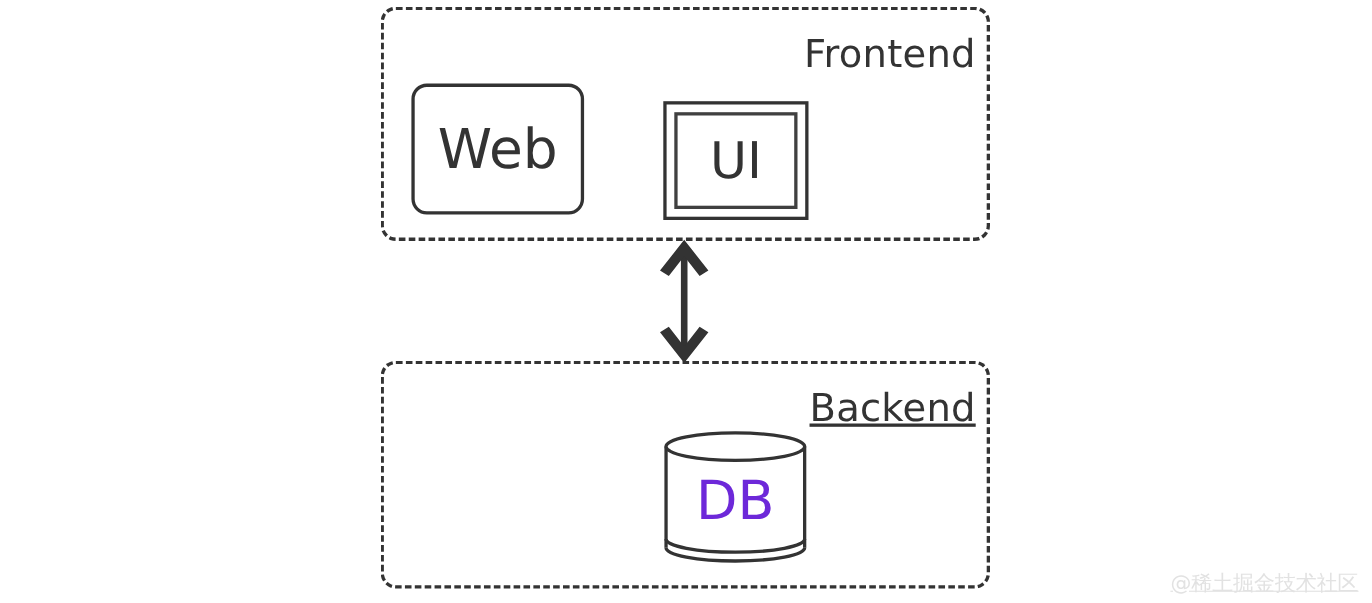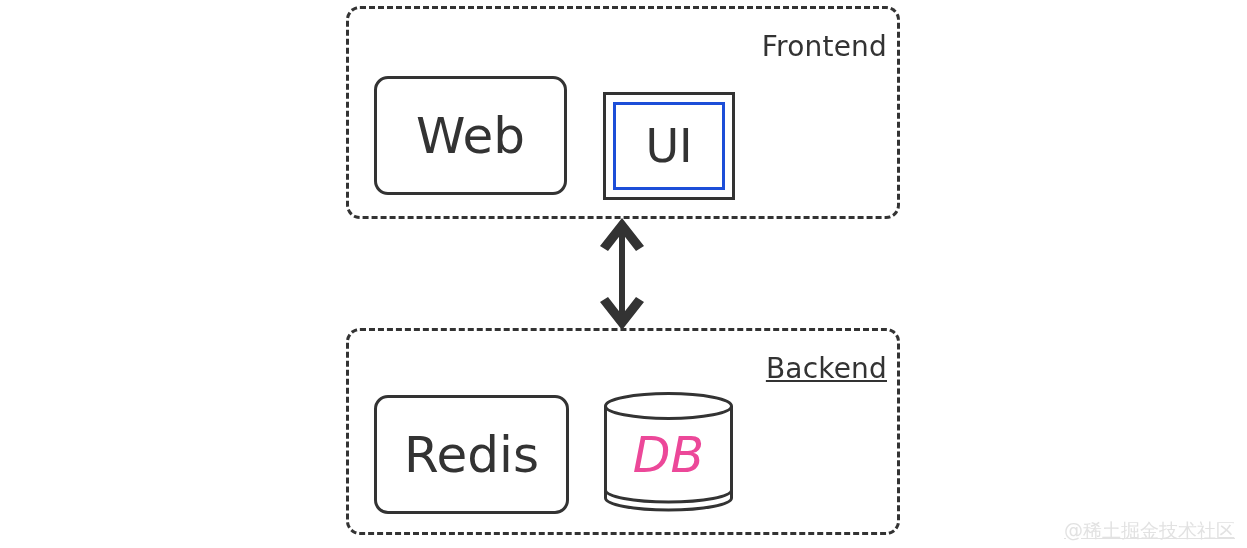--- a/index.html
+++ b/index.html
@@ -34,21 +34,21 @@
   }
   #group-backend {
     left: 346px;
     top: 328px;
     width: 554px;
     height: 207px;
   }
   .group-label {
     position: absolute;
     color: #333333;
-    font-size: 28px;
+    font-size: 35px;
     line-height: 1;
     letter-spacing: 0.2px;
     white-space: nowrap;
     text-align: right;
   }
   #label-frontend {
     right: 10px;
     top: 24px;
   }
   #label-backend {
@@ -67,21 +67,21 @@
     display: flex;
     align-items: center;
     justify-content: center;
     color: #333333;
     font-size: 50px;
     line-height: 1;
   }
   #node-web {
     left: 374px;
     top: 76px;
-    width: 193px;
+    width: 157px;
     height: 119px;
   }
   #node-redis {
     left: 374px;
     top: 395px;
     width: 195px;
     height: 119px;
   }
 
   
@@ -95,21 +95,21 @@
     border: 3px solid #333333;
     background: #ffffff;
   }
   #node-ui .inner-frame {
     position: absolute;
     box-sizing: border-box;
     left: 7px;
     top: 7px;
     right: 7px;
     bottom: 7px;
-    border: 3px solid #1d4ed8;
+    border: 3px solid #404040;
     display: flex;
     align-items: center;
     justify-content: center;
   }
   #node-ui .node-text {
     color: #333333;
     font-size: 46px;
     line-height: 1;
   }
 
@@ -128,26 +128,25 @@
   }
   #node-db .db-text {
     position: absolute;
     left: 0;
     top: 0;
     width: 131px;
     height: 122px;
     display: flex;
     align-items: center;
     justify-content: center;
-    color: #ec4899;
+    color: #6d28d9;
     font-size: 49px;
     line-height: 1;
     padding-top: 6px;
     box-sizing: border-box;
-    font-style: italic;
   }
 
   
   #connector-arrow {
     position: absolute;
     left: 592px;
     top: 216px;
     width: 60px;
     height: 116px;
   }
@@ -197,23 +196,20 @@
       <polygon points="30,2 52,30 44,35 30,17 16,35 8,30" fill="#333333"></polygon>
 
       <polygon points="30,114 8,86 16,81 30,99 44,81 52,86" fill="#333333"></polygon>
     </svg>
   </div>
 
   <div class="group" id="group-backend">
     <div class="group-label" id="label-backend">Backend</div>
   </div>
 
-  <div class="node-rect" id="node-redis">
-    <span class="node-text">Redis</span>
-  </div>
 
   <div id="node-db">
     <svg viewBox="0 0 131 122" xmlns="http://www.w3.org/2000/svg">
 
       <path d="M 2.5 15 L 2.5 107" stroke="#333333" stroke-width="3" fill="none"></path>
       <path d="M 128.5 15 L 128.5 107" stroke="#333333" stroke-width="3" fill="none"></path>
 
       <path d="M 2.5 107 A 63 12 0 0 0 128.5 107" stroke="#333333" stroke-width="3" fill="none"></path>
 
       <path d="M 2.5 99 A 63 12 0 0 0 128.5 99" stroke="#333333" stroke-width="3" fill="none"></path>

